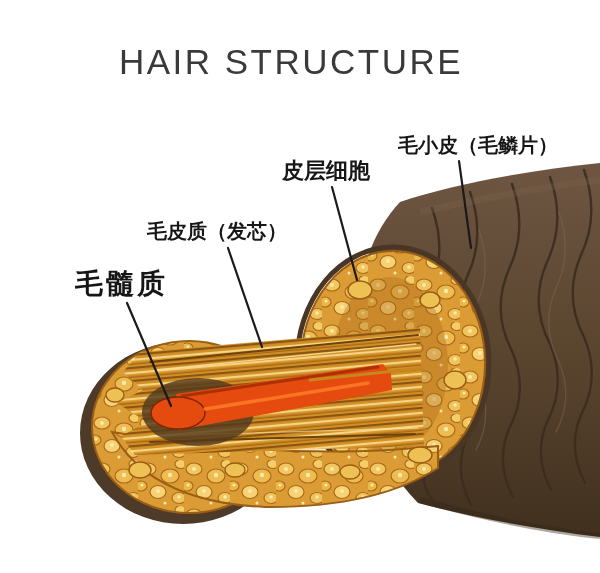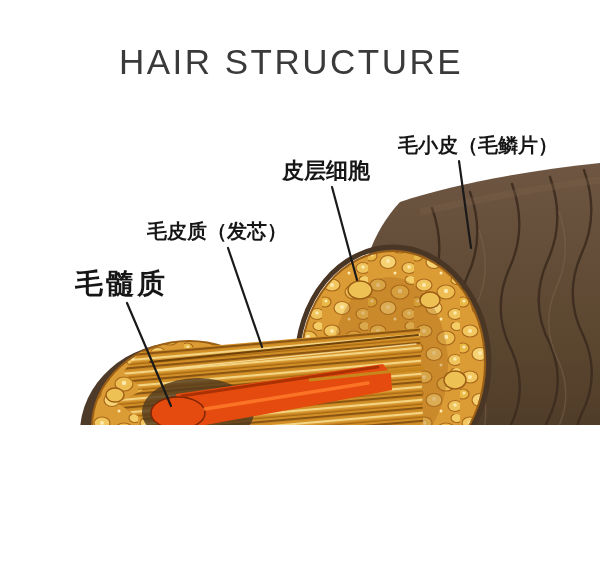--- a/index.html
+++ b/index.html
@@ -1,16 +1,16 @@
 <!DOCTYPE html>
 <html><head>
 <meta charset="utf-8">
 <style>
   html,body{margin:0;padding:0;background:#fff;}
-  .stage{position:relative;width:600px;height:425px;background:#ffffff;overflow:hidden;
+  .stage{position:relative;width:600px;height:573px;background:#ffffff;overflow:hidden;
          font-family:"DejaVu Sans","Liberation Sans",sans-serif;}
   svg{display:block;}
   .title-text{font-family:"Liberation Sans","DejaVu Sans",sans-serif;font-size:35px;
               font-weight:500;letter-spacing:2.5px;}
   .cjk-label{font-family:"DejaVu Sans","Liberation Sans",sans-serif;font-weight:bold;}
   .lbl-cuticle{font-size:20px;}
   .lbl-cortexcells{font-size:22px;}
   .lbl-cortex{font-size:20px;}
   .lbl-medulla{font-size:28px;letter-spacing:3px;}
 </style>

